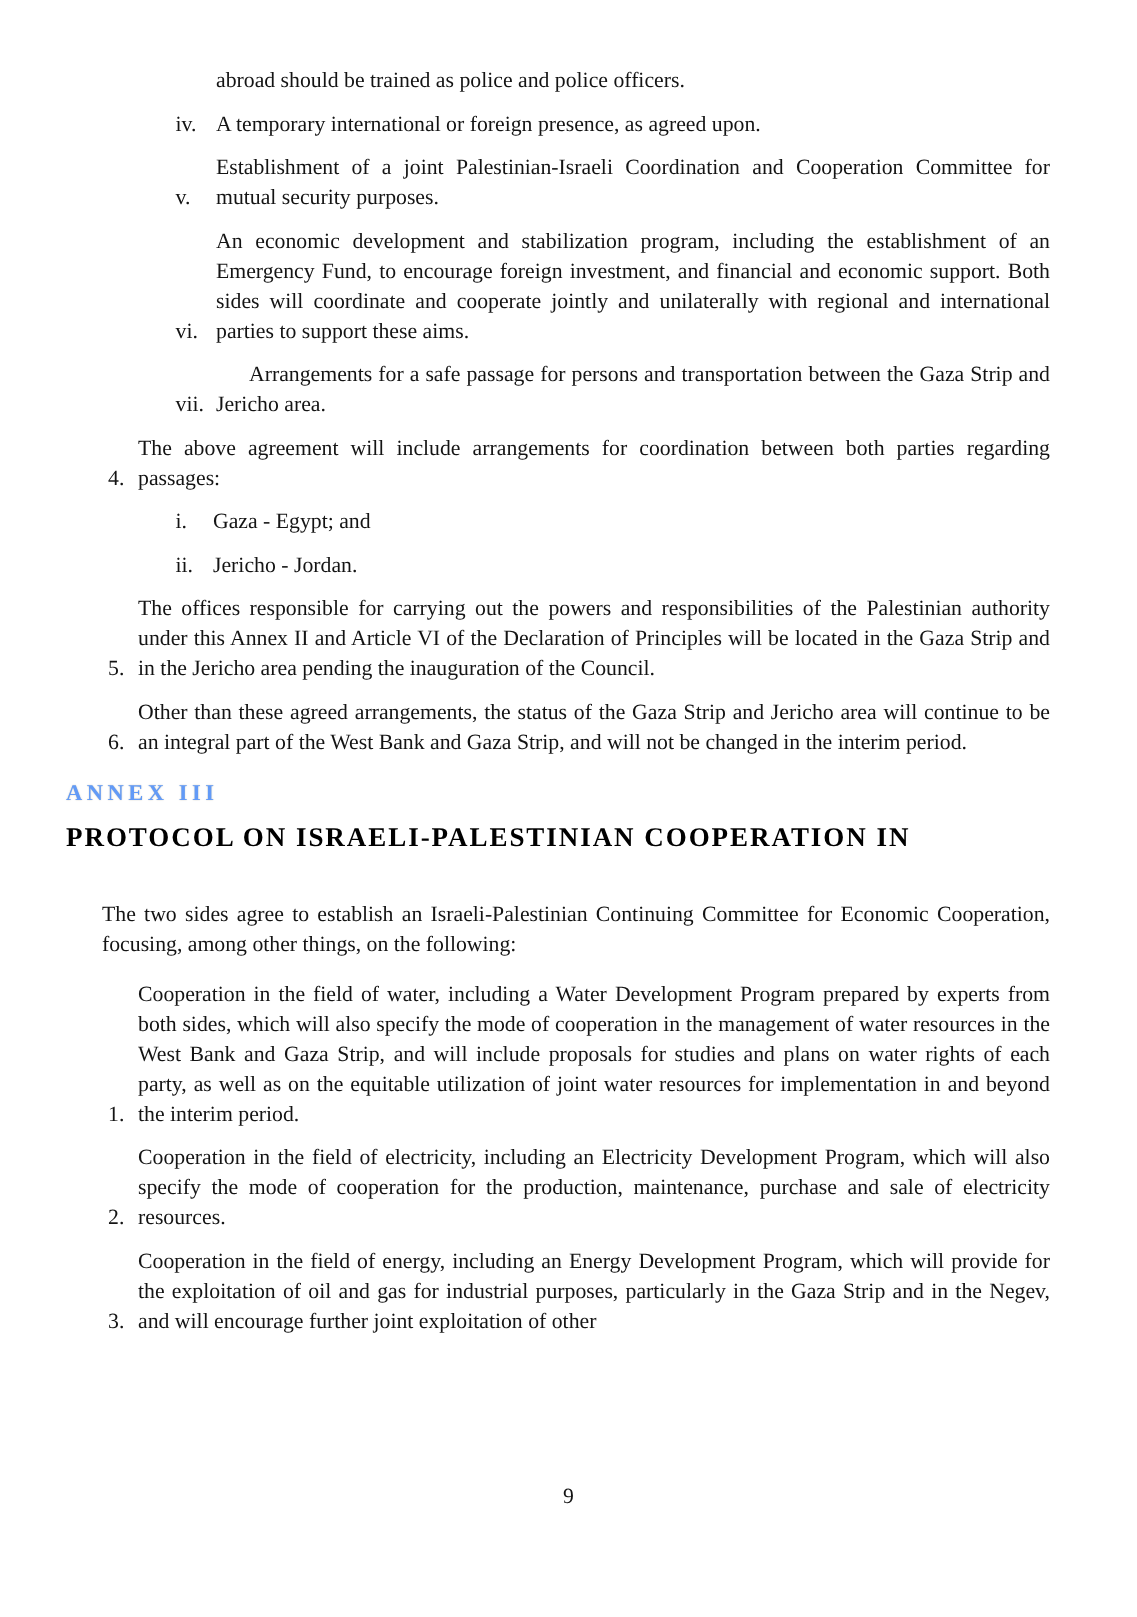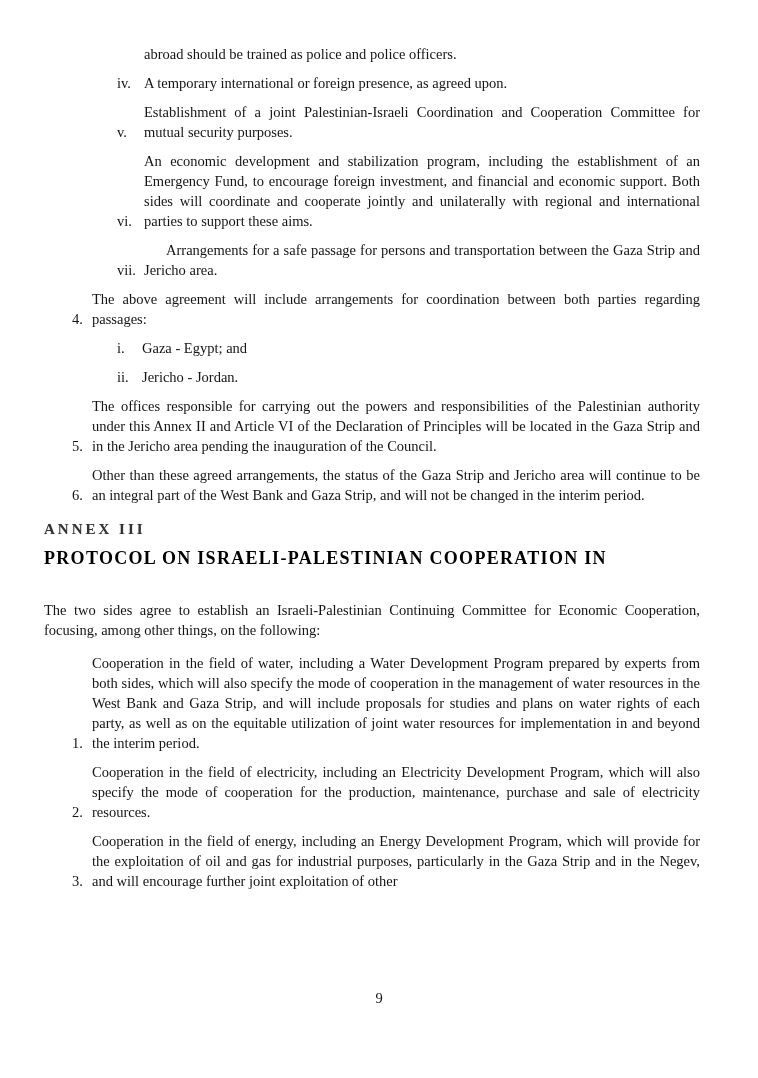--- a/index.html
+++ b/index.html
@@ -26,33 +26,33 @@
   .tab-indent .txt { text-indent: 22px; }
   .lvl1 { margin-left: 28px; }
   .lvl1 .marker { width: 20px; }
   .subroman { margin-left: 73px; margin-top: 4px; }
   .subroman .marker { width: 25px; }
   .annex {
     margin: 14px 0 4px 0;
     font-weight: bold;
     font-size: 15px;
     letter-spacing: 3px;
-    color: #000000;
+    color: #3b82f6;
     opacity: 0.8;
     text-shadow: 0 0 1px #b5b0a0;
   }
   .protocol-heading {
     margin: 6px 0 29px 0;
     font-weight: bold;
     font-size: 18px;
     line-height: 26px;
     letter-spacing: 1.3px;
     color: #000000;
   }
-  .intro { text-align: justify; margin-bottom: 13px; }
+  .intro { text-align: justify; margin-bottom: 13px; margin-left: 24px; }
   .page-number {
     position: absolute;
     left: 0;
     right: 0;
     top: 988px;
     text-align: center;
   }
 </style>
 </head>
 <body>

